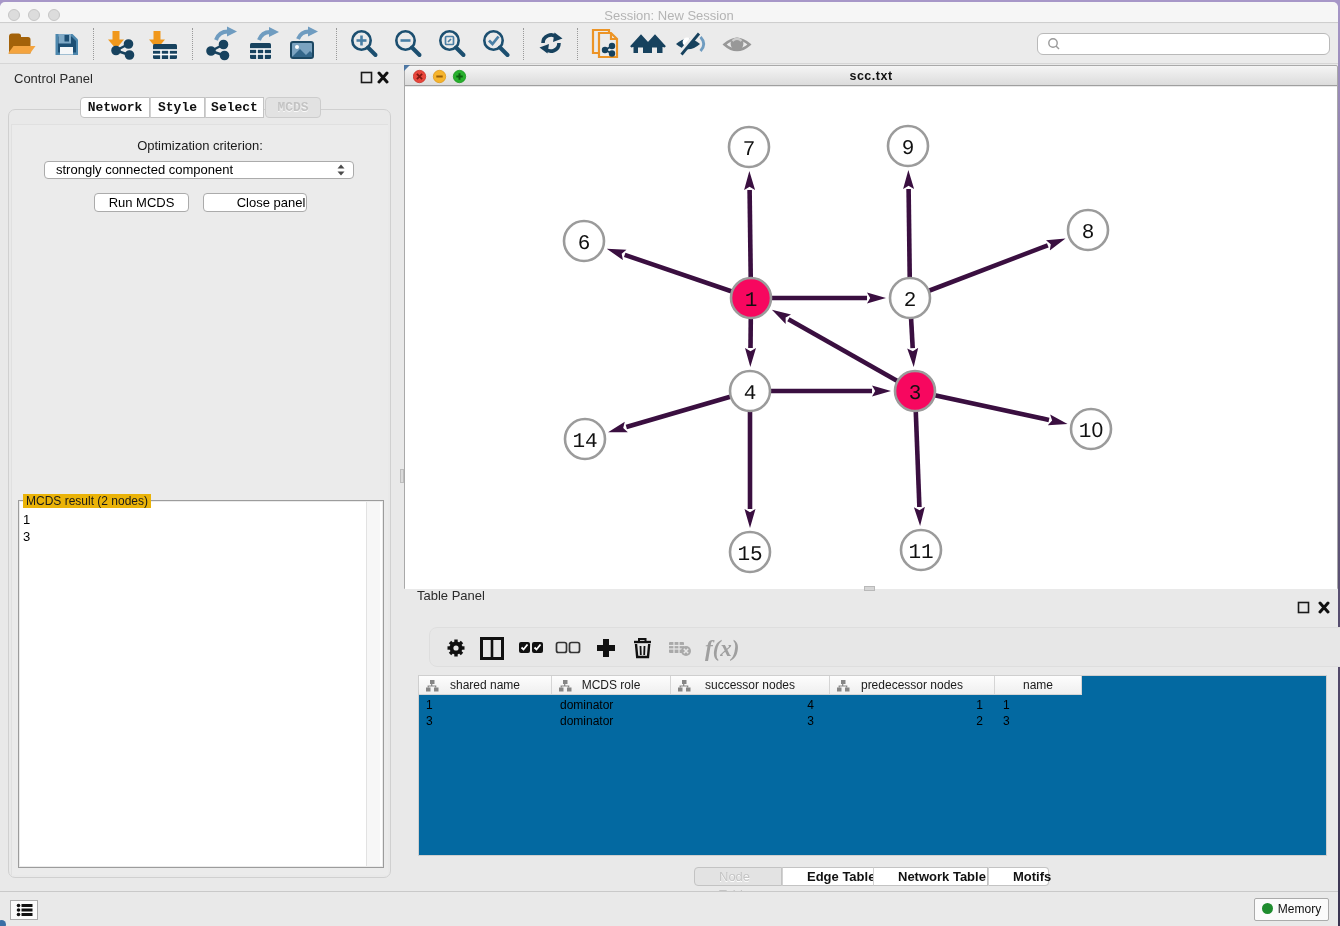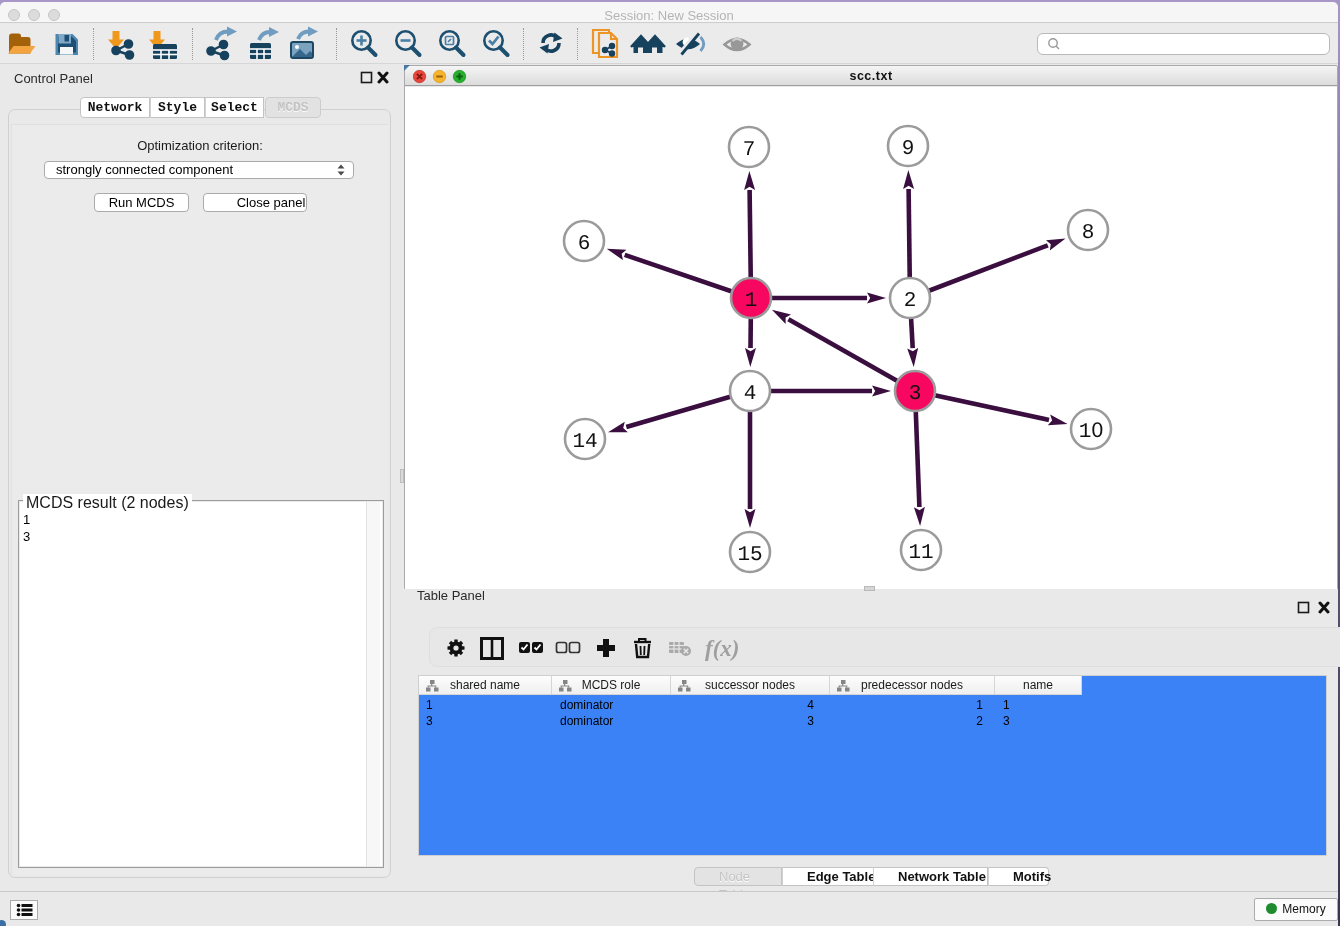--- a/index.html
+++ b/index.html
@@ -19,42 +19,42 @@
 
 
 #cpanel-title { left:14px; top:71px; font-size:13px; color:#2a2a2a; }
 #cpanel-box { left:8px; top:109px; width:383px; height:769px; border:1px solid #d0d0d0; border-radius:7px; background:#e9e9e9; }
 #cpanel-inner { left:11px; top:124px; width:377px; height:751px; background:#ebebeb; border-top:1px solid #e0e0e0; border-left:1px solid #e0e0e0; }
 .cptab { position:absolute; top:97px; height:21px; background:#fff; border:1px solid #c3c3c3; font-size:13px; font-weight:bold; color:#111; text-align:center; line-height:20px;font-family:Liberation Mono, monospace; }
 #opt-label { left:0px; top:138px; width:400px; text-align:center; font-size:13px; color:#1a1a1a; }
 #dropdown { left:44px; top:161px; width:310px; height:18px; background:#fff; border:1px solid #ababab; border-radius:4px; font-size:13px; color:#000; line-height:16px; padding-left:11px; }
 .btn { position:absolute; top:193px; height:19px; background:#fff; border:1px solid #ababab; border-radius:4px; font-size:13px; color:#000; text-align:center; line-height:17px; }
 #groupbox { left:18px; top:500px; width:366px; height:368px; border:1px solid #9c9c9c; }
-#grouplabel { left:23px; top:494px; background:#ffffff; padding:0 3px; font-size:16px; color:#1a1a1a; }
+#grouplabel { left:23px; top:494px; background:#eab308; padding:0 3px; font-size:12px; color:#1a1a1a; }
 #gbwhite { left:20px; top:502px; width:362px; height:364px; background:#fff; }
 #gbscroll { left:366px; top:502px; width:14px; height:364px; background:#f7f7f7; border-left:1px solid #e2e2e2; }
 
 
 #netframe { left:404px; top:65px; width:934px; height:524px; border:1px solid #a9a9a9; border-radius:2px 2px 0 0; }
 #nettitle { position:absolute; left:0; top:0; width:100%; height:20px; background:linear-gradient(#f5f5f5,#dcdcdc); border-bottom:1px solid #9f9f9f; border-radius:2px 2px 0 0; }
 #netname { position:absolute; top:3px; left:0; width:100%; text-align:center; font-size:12.5px; font-weight:bold; letter-spacing:0.5px; color:#111; }
 #netcanvas { position:absolute; left:0; top:21px; width:932px; height:502px; background:#fff; }
 
 
 #tp-title { left:417px; top:588px; font-size:13px; color:#2a2a2a; }
 #tp-toolbar { left:429px; top:627px; width:919px; height:40px; background:#e7e7e7; border:1px solid #dedede; border-radius:8px;font-weight:bold; }
-#tp-table { left:418px; top:675px; width:909px; height:181px; background:#3b82f6; border:1px solid #cfcfcf; }
+#tp-table { left:418px; top:675px; width:909px; height:181px; background:#0369a1; border:1px solid #cfcfcf; }
 .th { position:absolute; top:0; height:19px; background:linear-gradient(#fdfdfd,#efefef); border-right:1px solid #d5d5d5; border-bottom:1px solid #d5d5d5; font-size:12px; color:#1a1a1a; text-align:center; line-height:18px; }
 .td { position:absolute; font-size:12px; color:#000; height:16px; line-height:16px; }
 .tab2 { position:absolute; top:867px; height:19px; background:#fff; border:1px solid #c3c3c3; font-size:13px; font-weight:bold; color:#111; text-align:left; line-height:18px;padding-left:24px; }
 
 
 #statusbar { left:0; top:891px; width:1338px; height:35px; background:#e9e9e9; border-top:1px solid #c9c9c9; }
 #listbtn { position:absolute; left:10px; top:8px; width:28px; height:20px; background:#fbfbfb; border:1px solid #ababab; }
-#membtn { position:absolute; left:1254px; top:6px; width:84px; height:23px; background:#fbfbfb; border:1px solid #ababab; border-radius:2px; font-size:12px; color:#111; text-align:center; line-height:21px; }
+#membtn { position:absolute; left:1254px; top:6px; width:75px; height:23px; background:#fbfbfb; border:1px solid #ababab; border-radius:2px; font-size:12px; color:#111; text-align:center; line-height:21px; }
 </style>
 </head>
 <body>
 <div class="abs" id="topedge"></div>
 <div class="abs" id="rightedge"></div>
 <div class="abs" id="titlebar">
   <div class="tl" style="left:8px;"></div>
   <div class="tl" style="left:28px;"></div>
   <div class="tl" style="left:48px;"></div>
   <div id="wintitle">Session: New Session</div>

